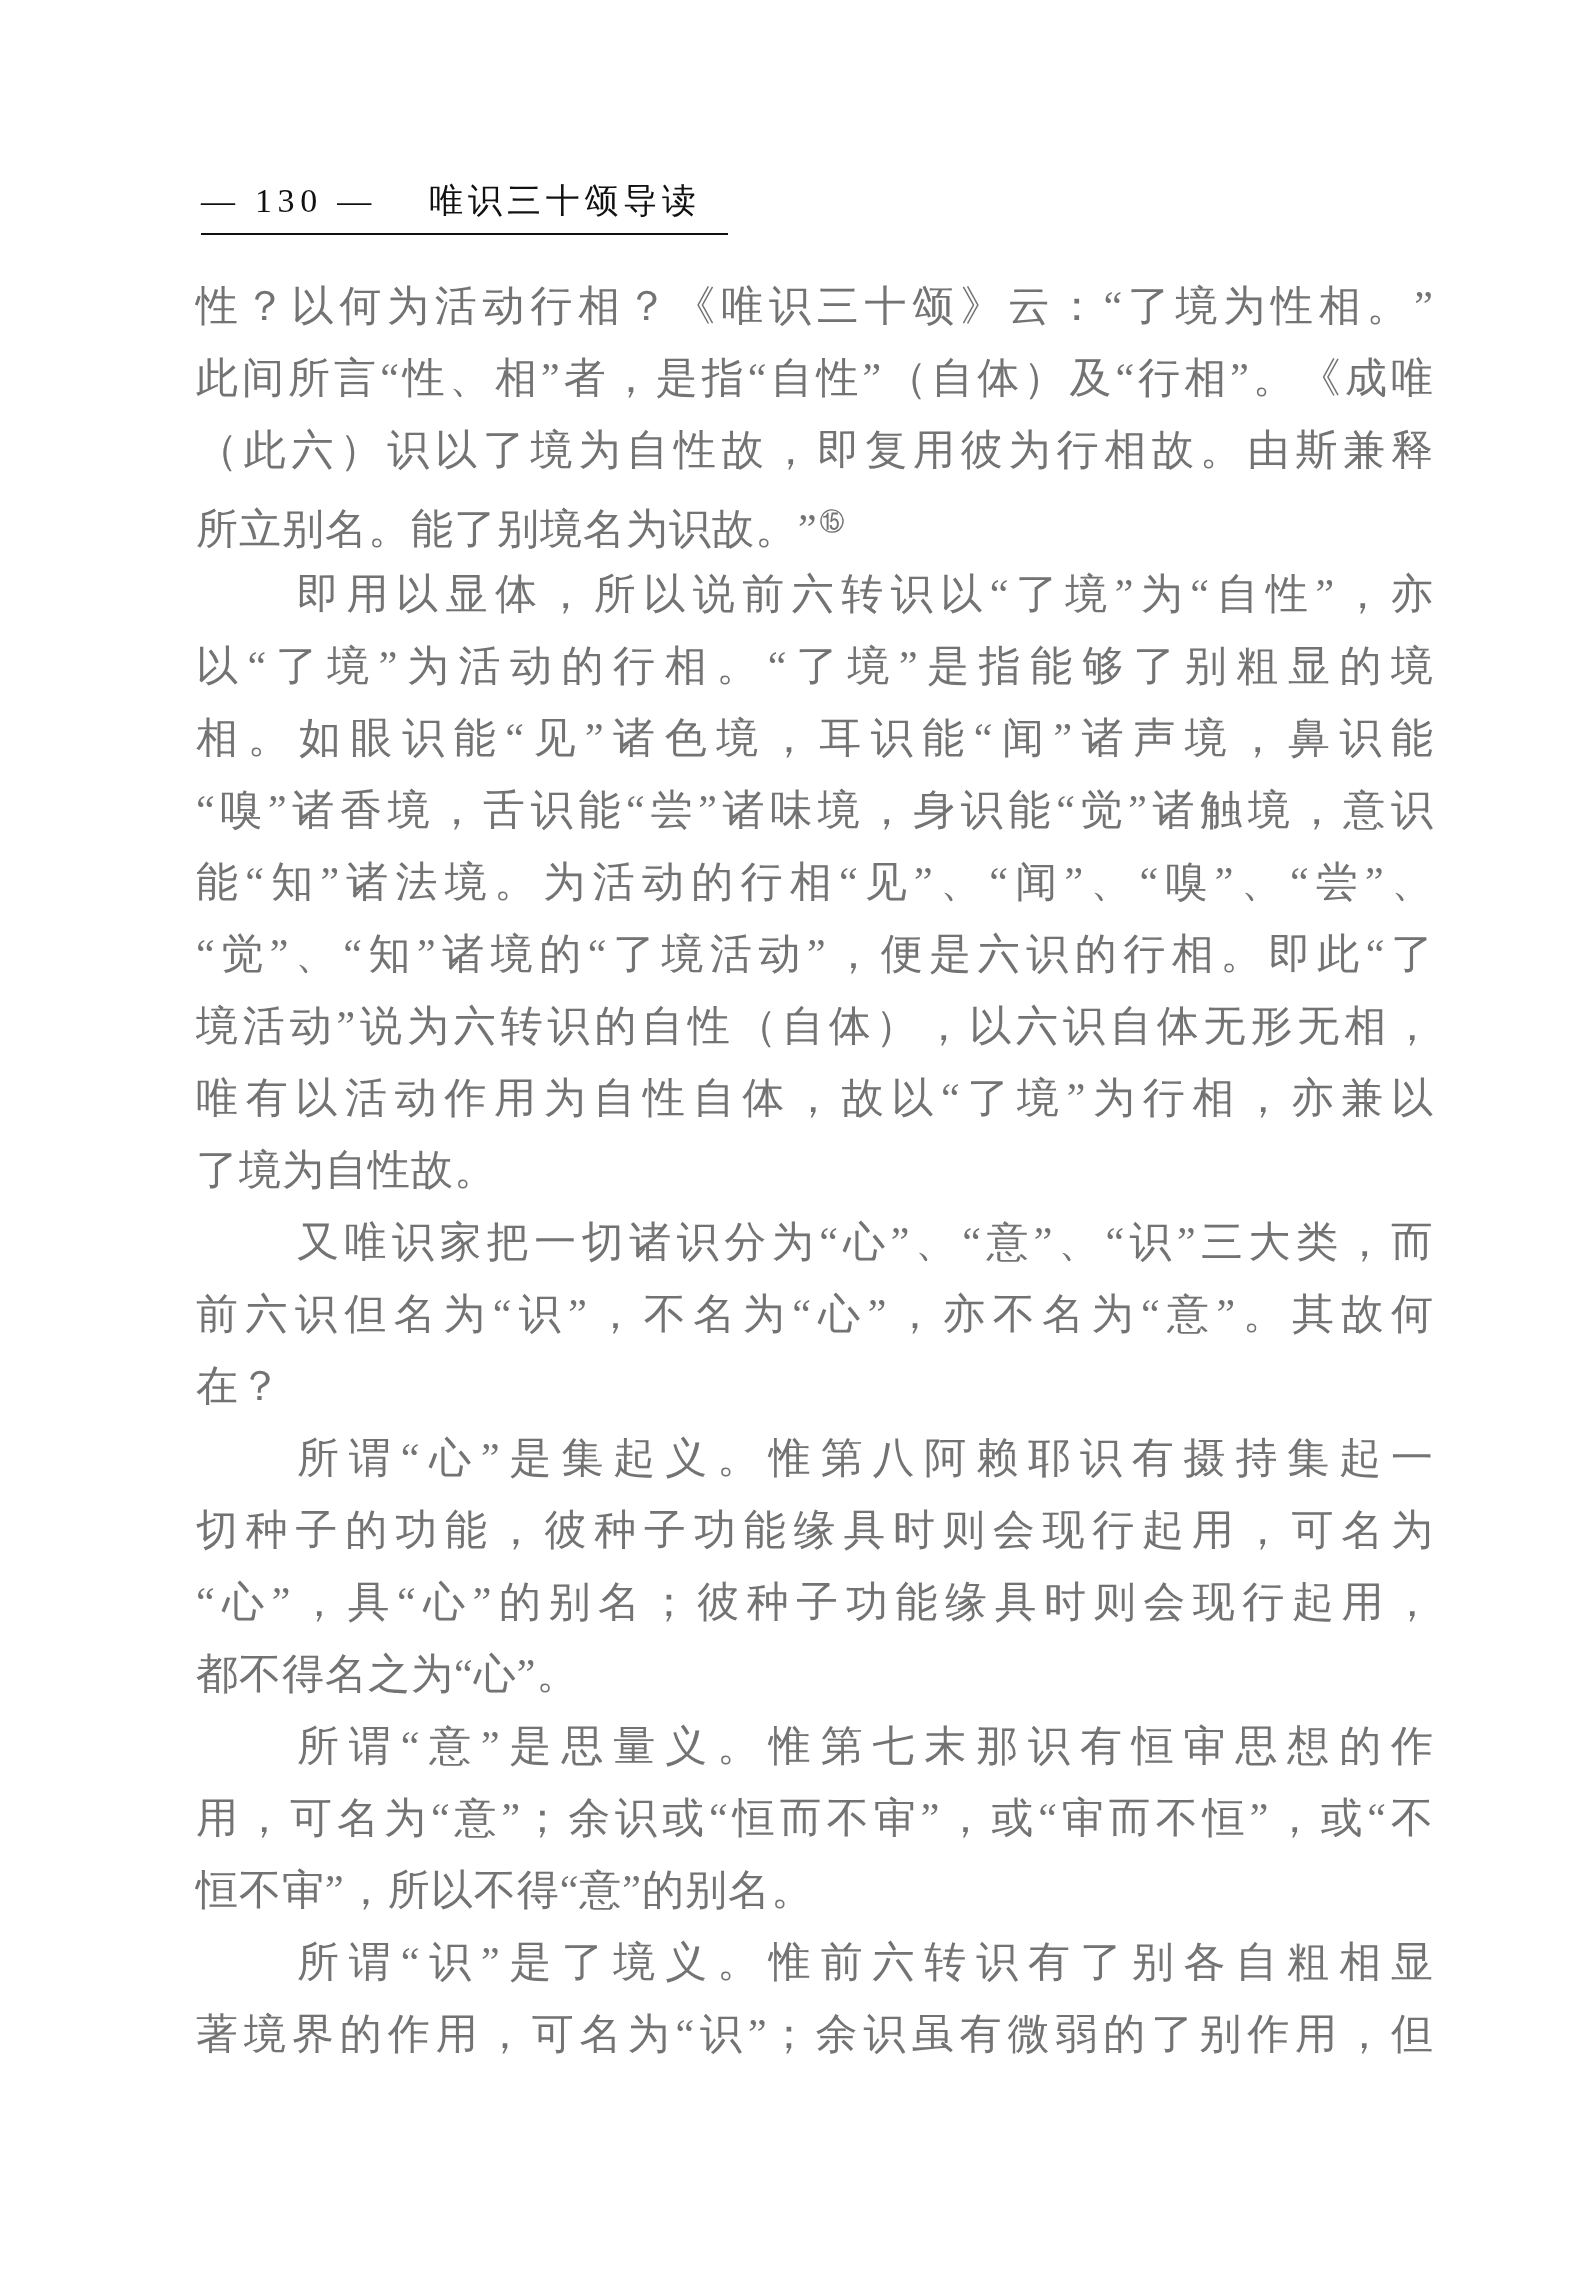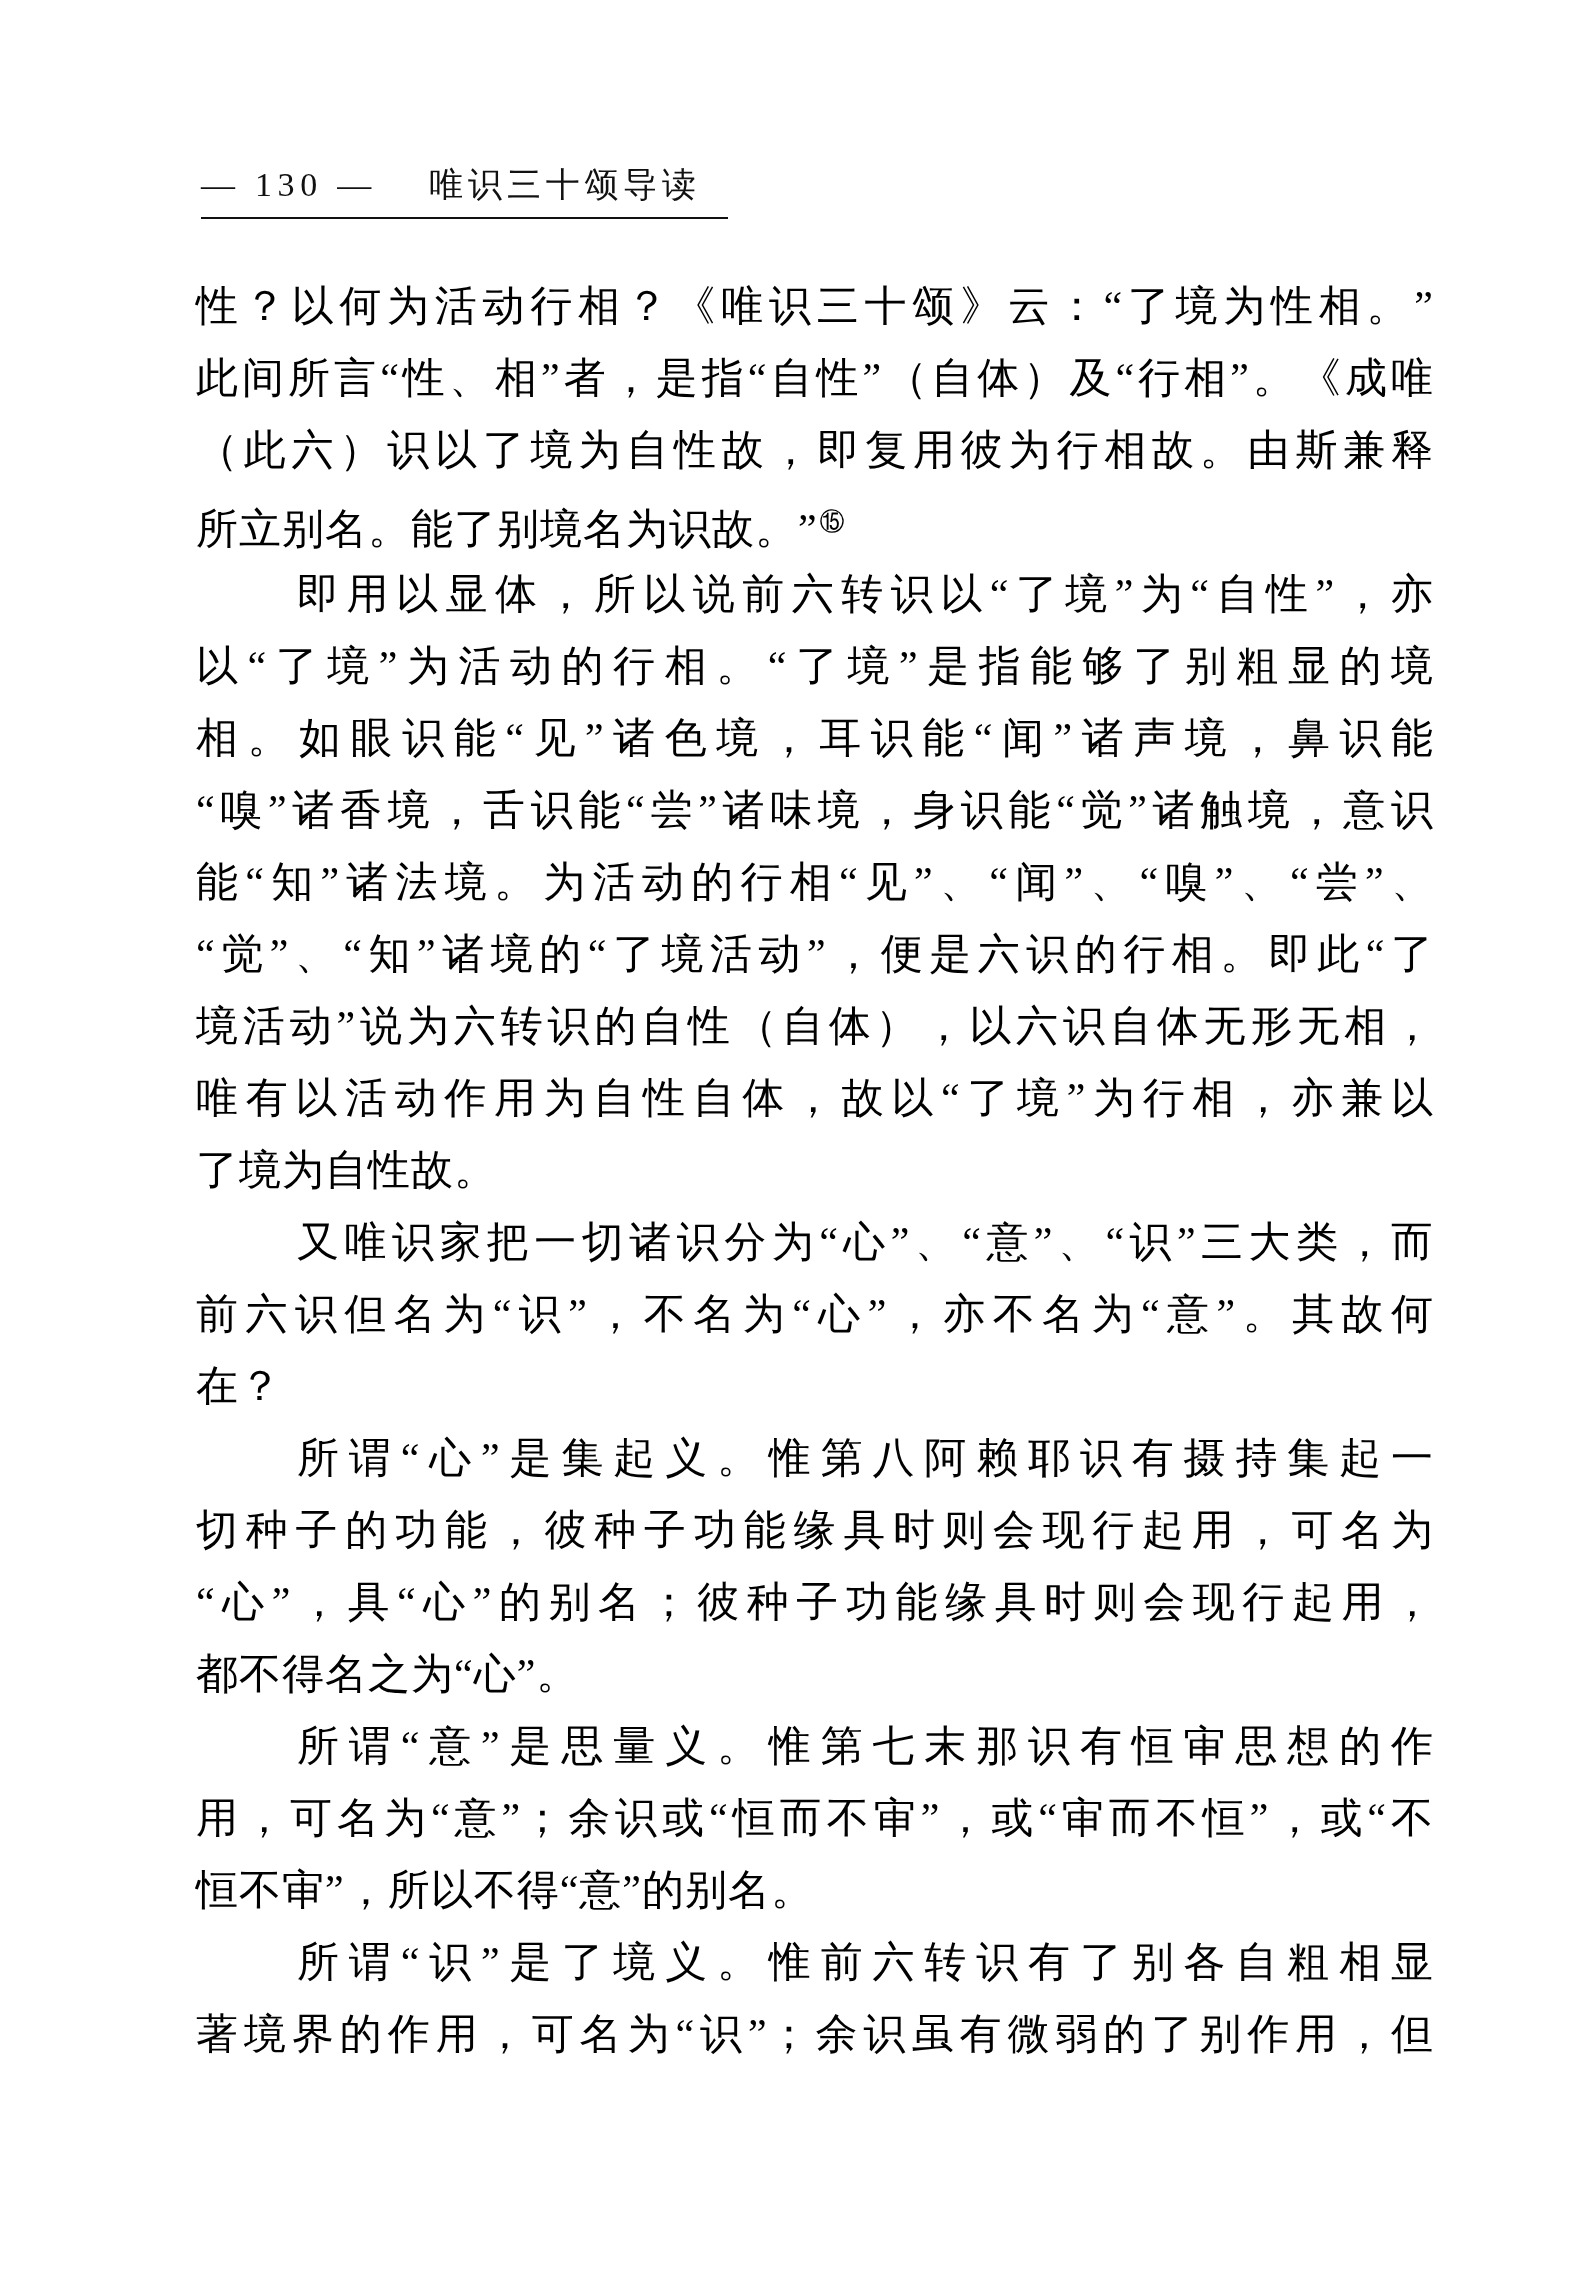--- a/index.html
+++ b/index.html
@@ -14,21 +14,21 @@
     margin: 0 auto;
     background: #ffffff;
     color: #111111;
     font-family: "Liberation Serif", "DejaVu Serif", serif;
     overflow: hidden;
   }
   
   .header {
     position: absolute;
     left: 201px;
-    top: 166px;
+    top: 182px;
     display: inline-block;
     padding-bottom: 13.4px;
     padding-right: 27px;
     border-bottom: 2.9px solid #101010;
     font-size: 34px;
     line-height: 38px;
     white-space: nowrap;
     letter-spacing: 1.9px;
   }
   .page-num {
@@ -45,21 +45,21 @@
     position: absolute;
     left: 196px;
     top: 270px;
     width: 1238px;
   }
   .line {
     height: 72px;
     line-height: 72px;
     font-size: 42px;
     letter-spacing: 1px;
-    color: #000000;
+    color: #737373;
   }
   .line.justify {
     text-align: justify;
     text-align-last: justify;
   }
   .line.flush {
     text-align: left;
   }
   .line.indent {
     padding-left: 101px;

